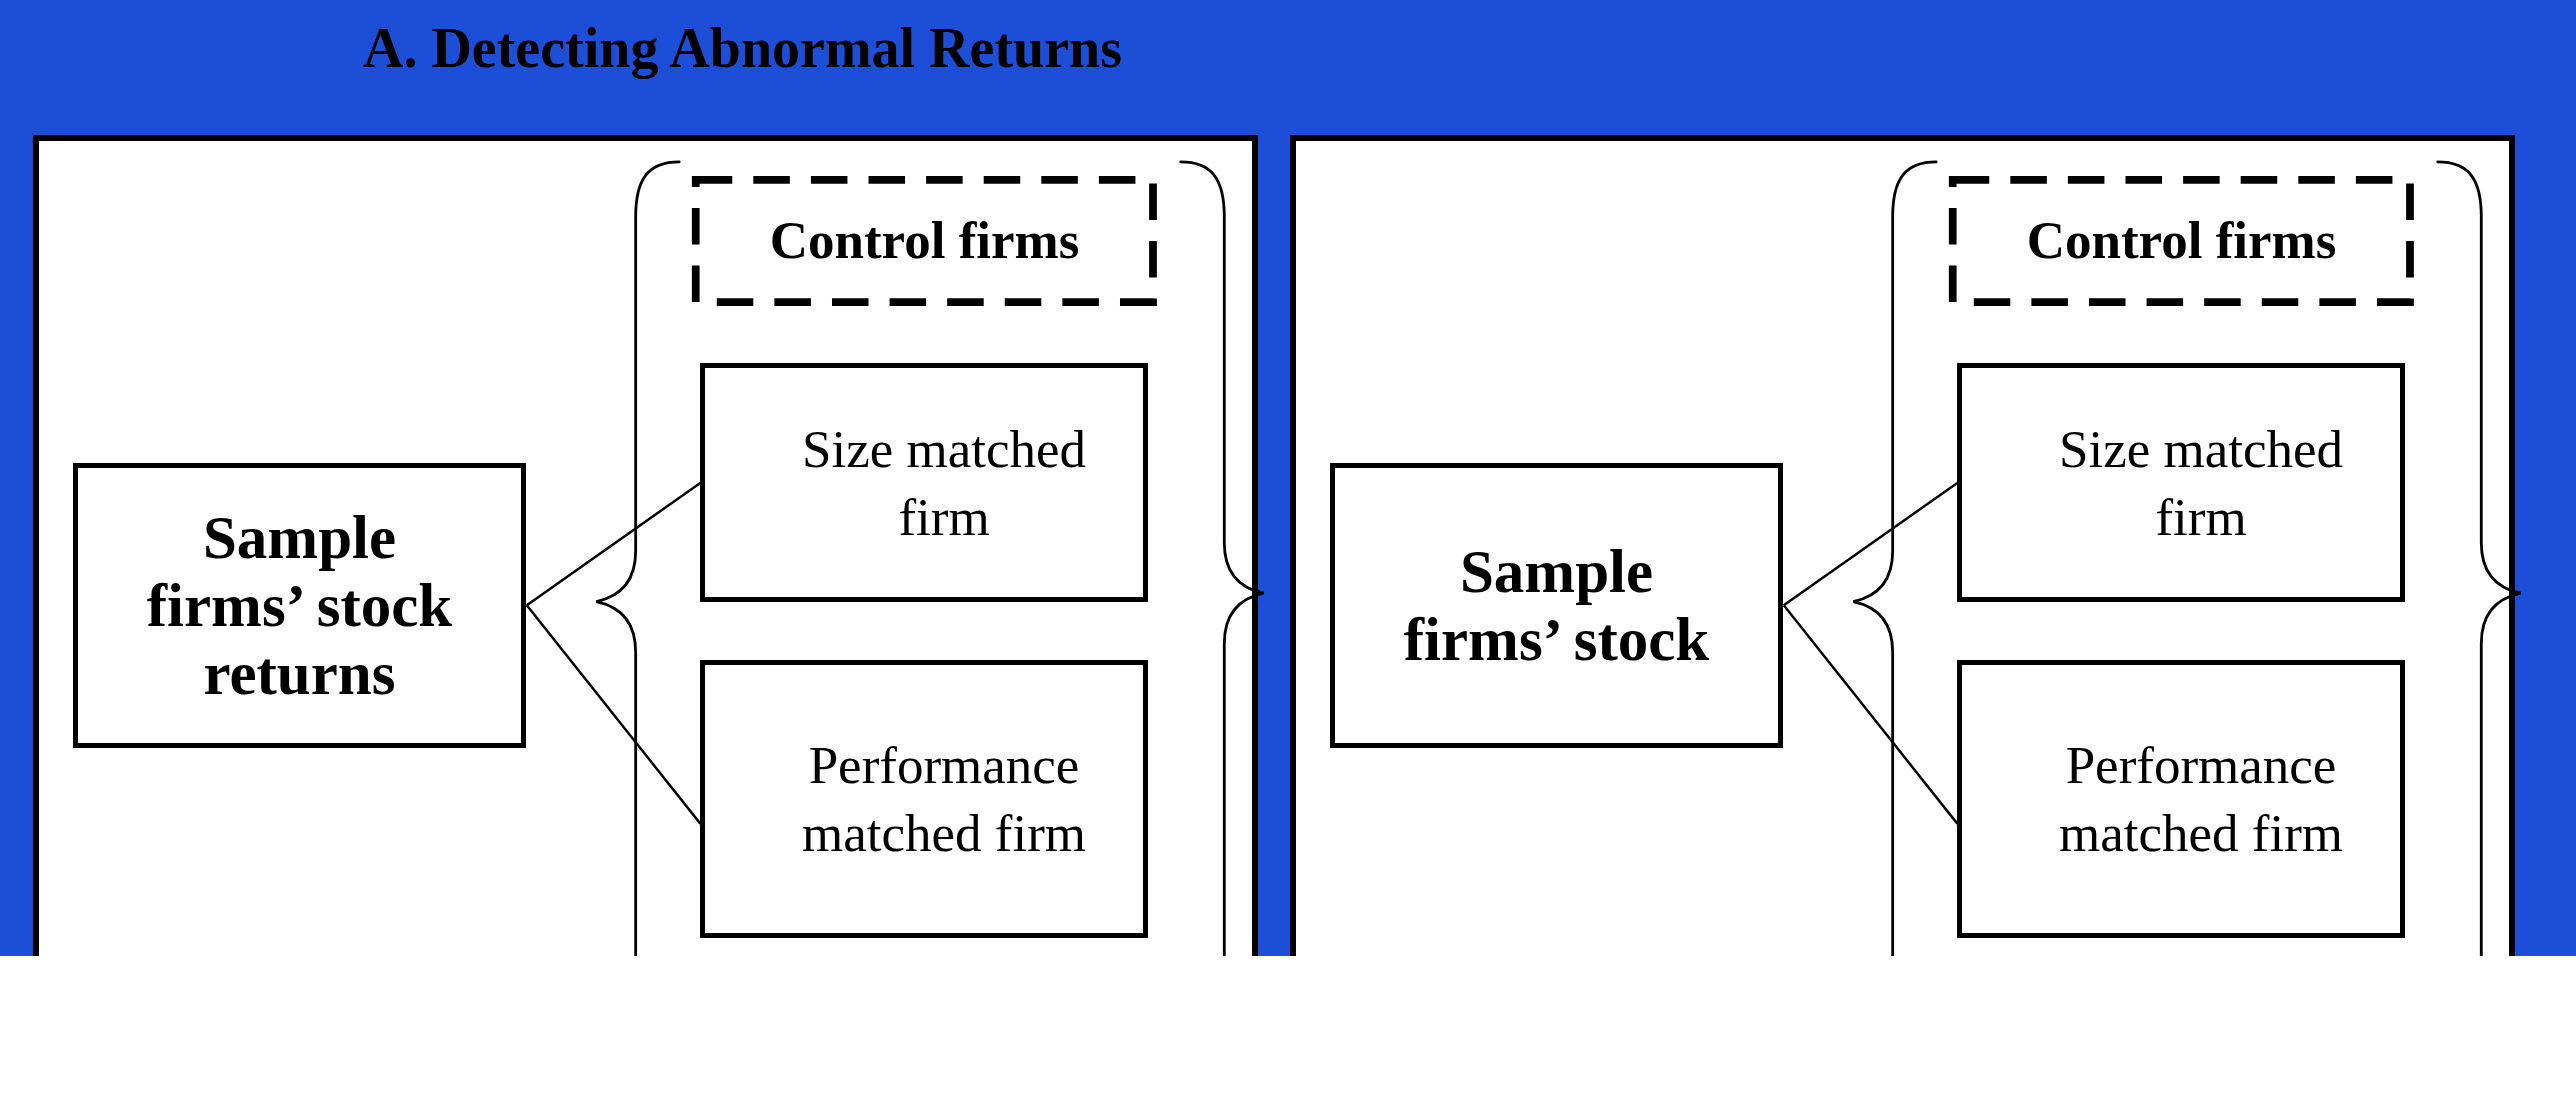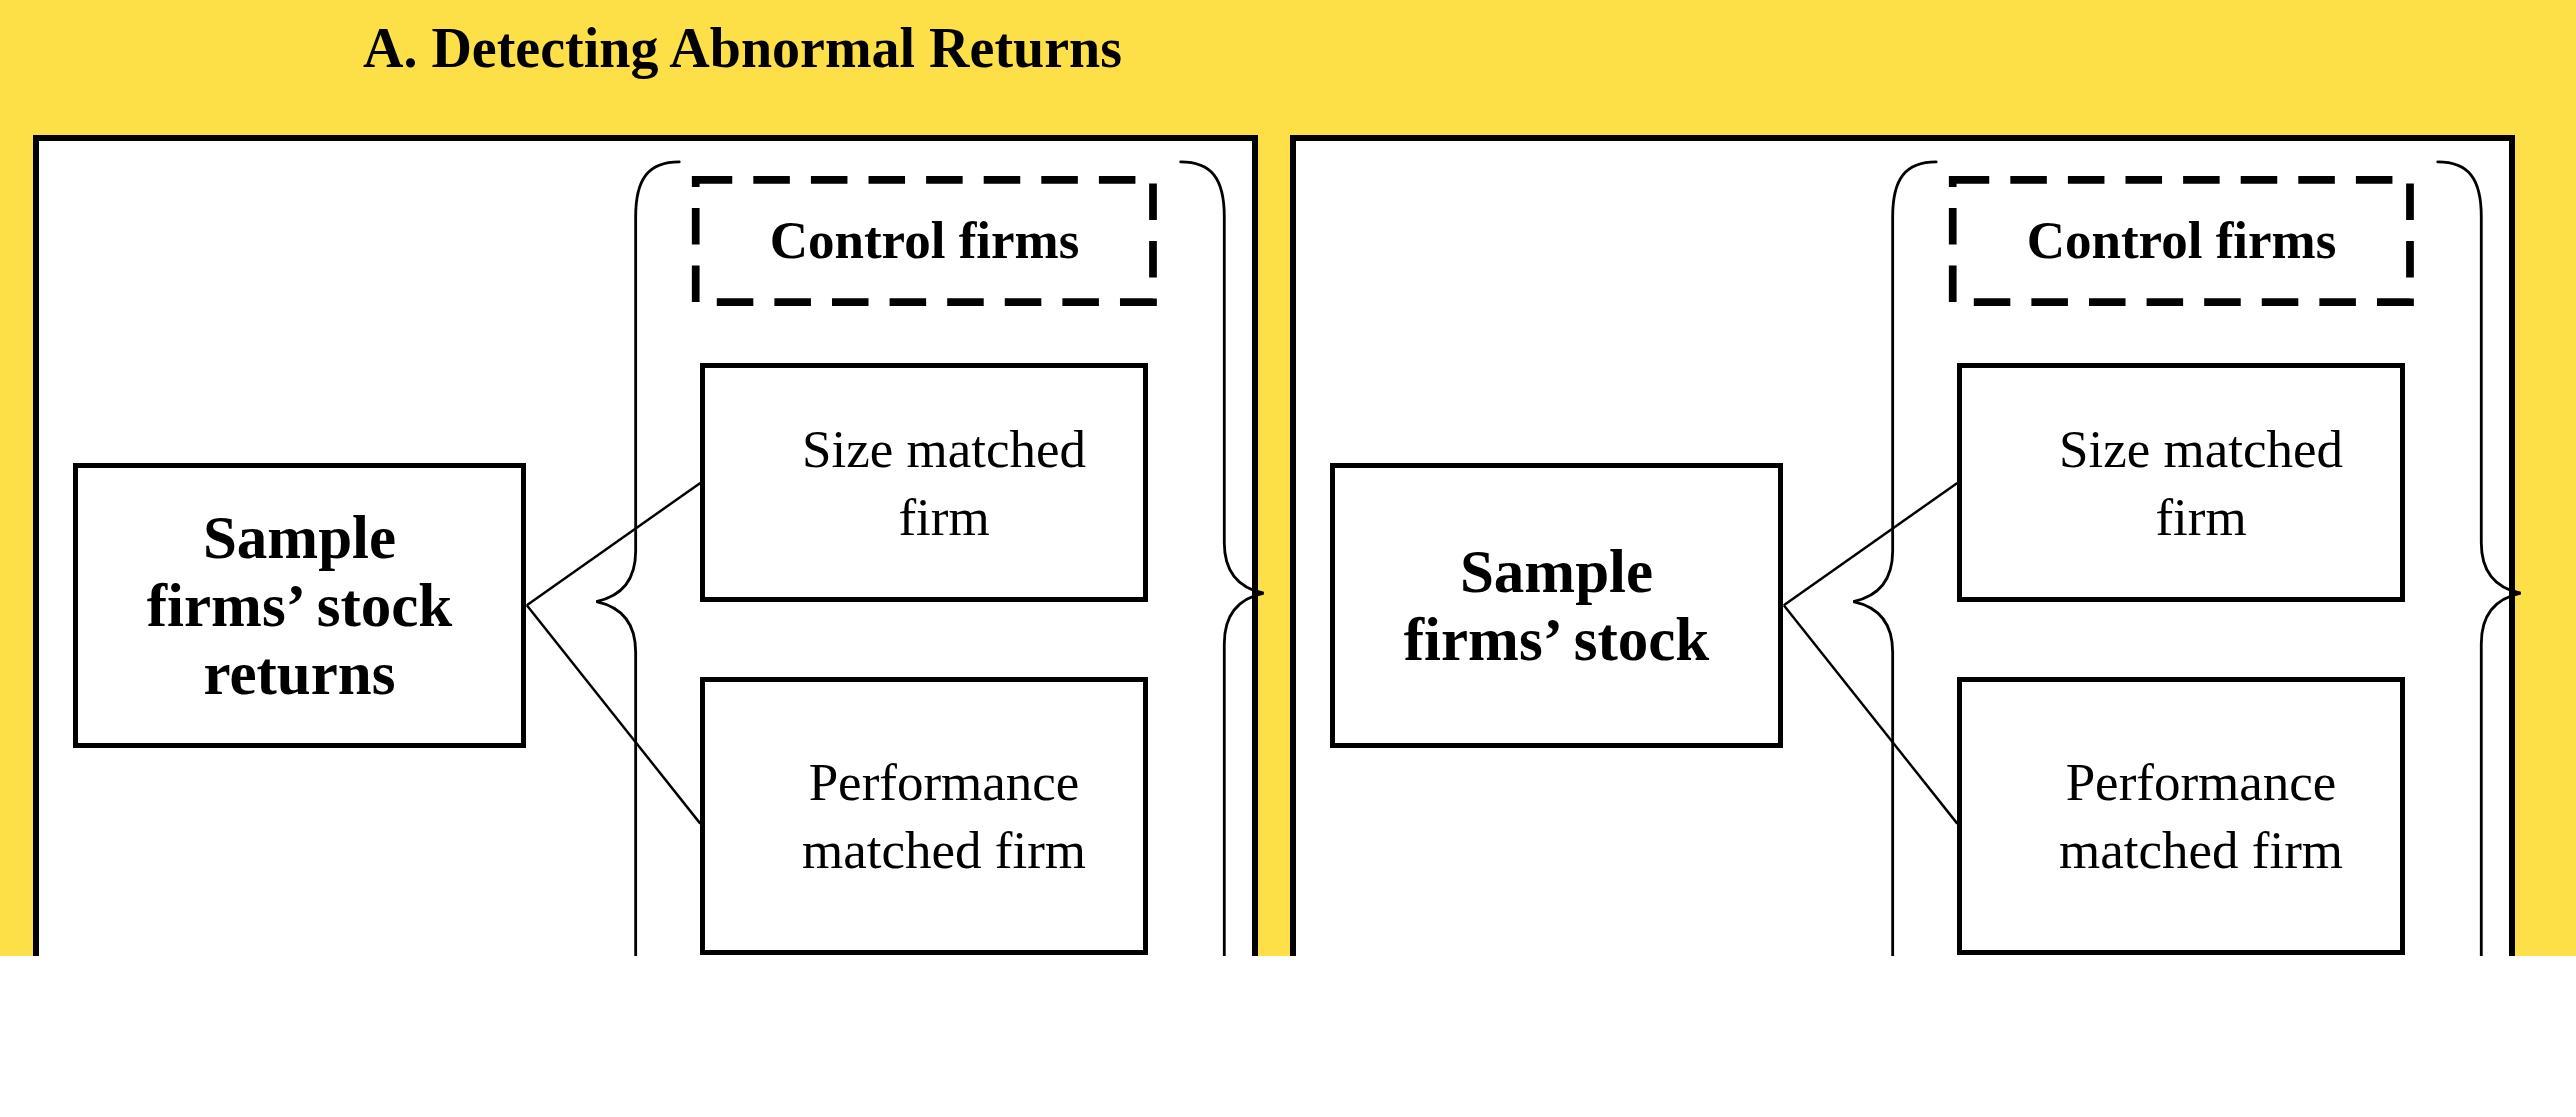--- a/index.html
+++ b/index.html
@@ -1,19 +1,19 @@
 <!DOCTYPE html>
 <html style="font-size:11.2px"><head>
 <meta charset="utf-8">
 <style>
   html, body { margin:0; padding:0; background:#ffffff; }
   .canvas {
     position:relative;
     width:2576px; height:956px;
-    background:#fde047;
+    background:#1d4ed8;
     color:#000000;
     font-family:"Liberation Serif", serif;
     overflow:hidden;
   }
   .title {
     position:absolute; top:18px;
     width:843px;
     text-align:center;
     font-weight:bold;
     font-size:56px;
@@ -57,21 +57,21 @@
     width:453px; height:285px;
     font-weight:bold;
     font-size:61px; line-height:68px;
   }
   .member {
     left:661px;
     width:448px;
     font-size:53px; line-height:68px;padding-left:40px;
   }
   .size { top:222px; height:239px; }
-  .perf { top:536px; height:278px;font-family:Liberation Serif, serif; }
+  .perf { top:519px; height:278px;font-family:Liberation Serif, serif; }
 
   .ctrl-label {
     position:absolute; left:653px; top:34px;
     width:465px; height:130px;
     display:flex; align-items:center; justify-content:center;
     text-align:center;
     font-weight:bold;
     font-size:53px;
   }
   .ln { display:block; }

